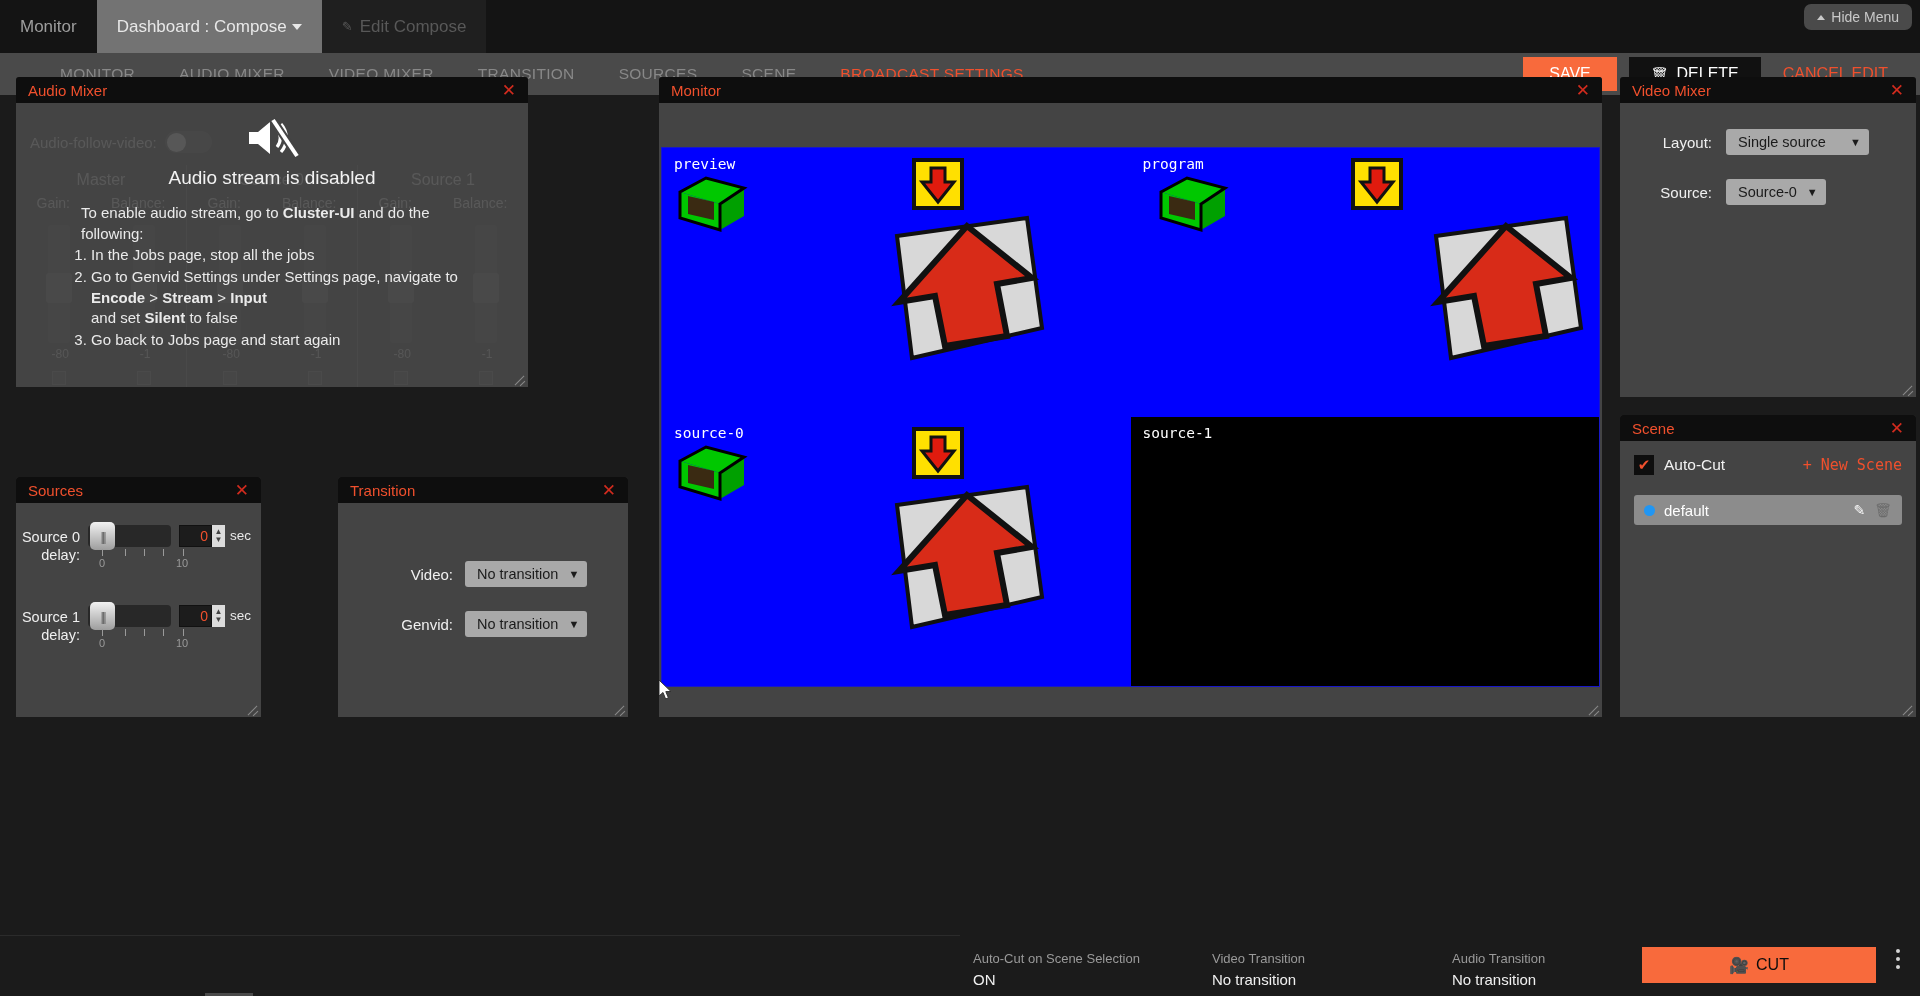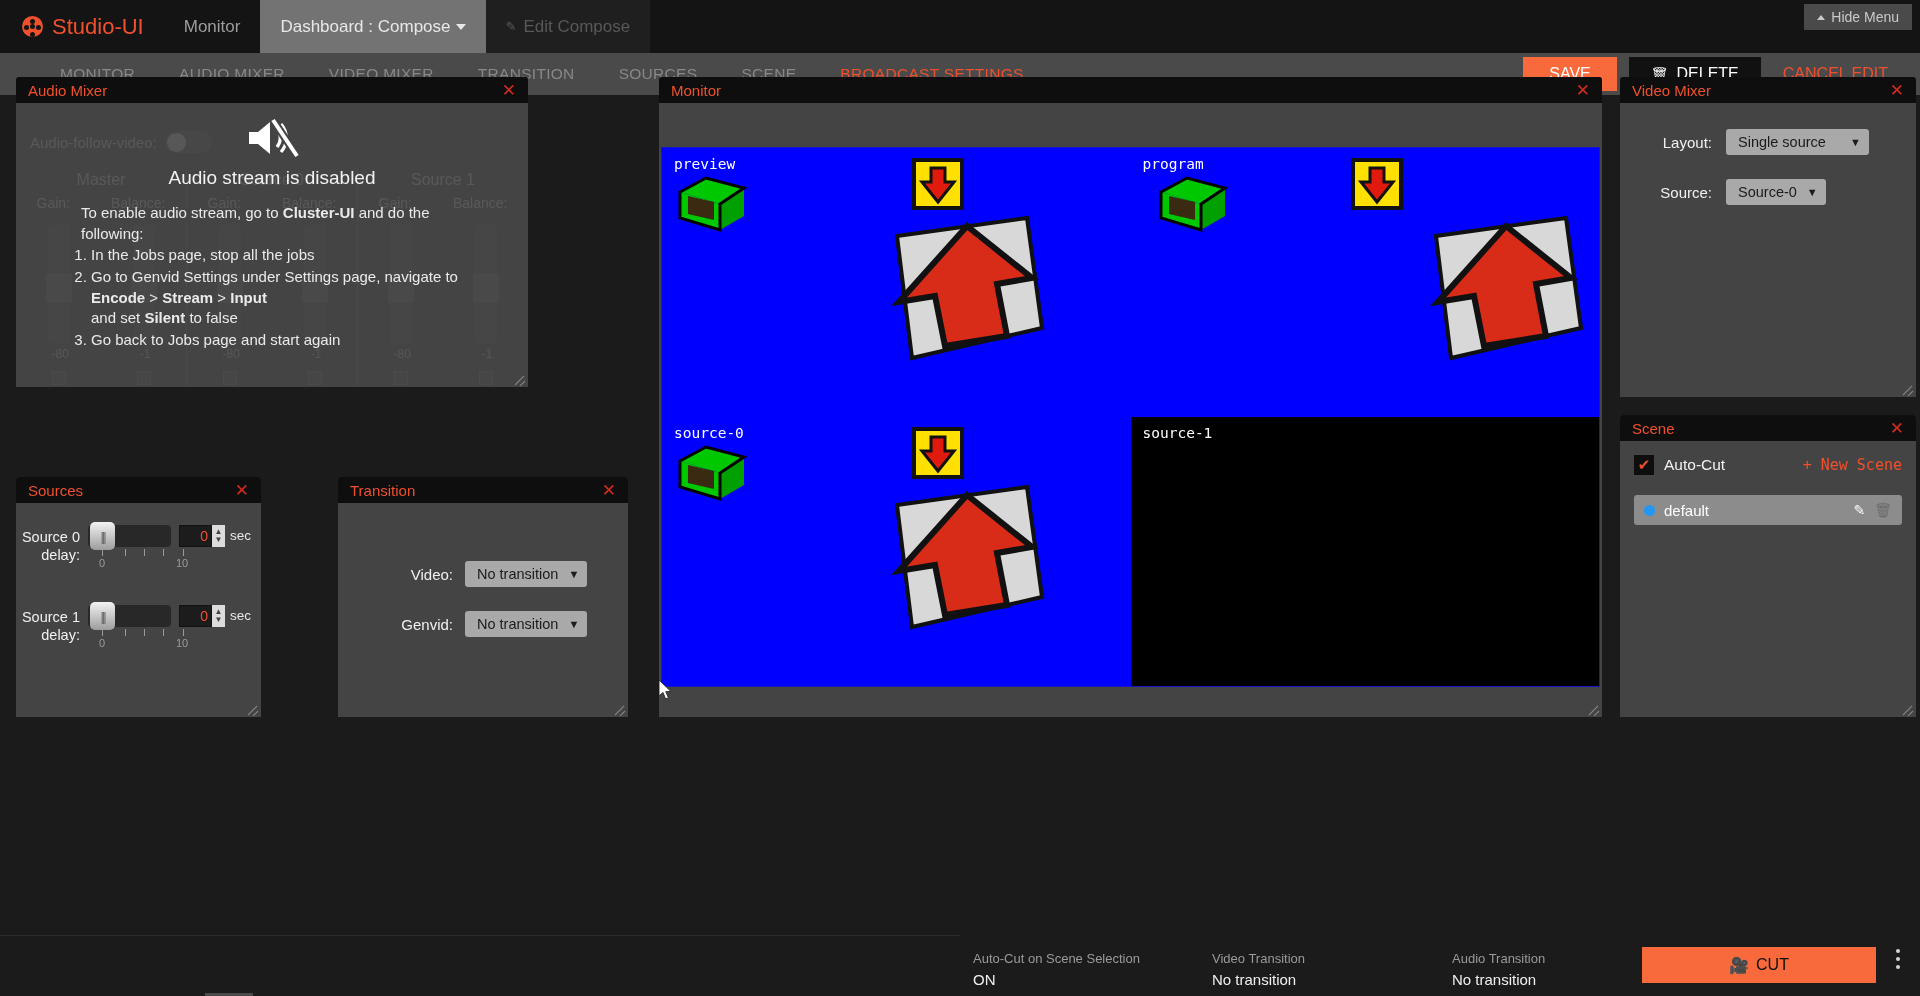--- a/index.html
+++ b/index.html
@@ -41,21 +41,21 @@
   .nav-top .item.dim { background: #1f1f1f; color: #585858; cursor: default; }
   .caret-down {
     display: inline-block; margin-left: 5px;
     border-left: 5px solid transparent; border-right: 5px solid transparent;
     border-top: 6px solid currentColor;
   }
   .pencil-mini { margin-right: 7px; font-size: 13px; }
   .hide-menu {
     position: absolute; right: 8px; top: 4px;
     background: #4a4a4a; color: #c9c9c9; font-size: 14px;
-    padding: 5px 13px; border-radius: 0; cursor: pointer;
+    padding: 5px 13px; border-radius: 7px; cursor: pointer;
     display: flex; align-items: center; gap: 6px;
   }
   .chev-up {
     display: inline-block;
     border-left: 4px solid transparent; border-right: 4px solid transparent;
     border-bottom: 5px solid currentColor;
   }
 
   
   .subbar {
@@ -240,24 +240,20 @@
   .kebab { position: absolute; right: 20px; top: 14px; display: flex;
            flex-direction: column; gap: 4px; cursor: pointer; }
   .kebab i { width: 4px; height: 4px; background: #d5d5d5; border-radius: 50%; }
 
   .cursor-arrow { position: absolute; left: 659px; top: 680px; width: 14px; height: 20px; }
 </style>
 </head>
 <body>
 
 <div class="topbar">
-  <div class="brand">
-    <span class="brand-logo"></span>
-    <span>Studio-UI</span>
-  </div>
   <div class="nav-top">
     <div class="item">
       <span>Monitor</span>
     </div>
     <div class="item active">
       <span>Dashboard : Compose</span>
       <span class="caret-down"></span>
     </div>
     <div class="item dim">
       <span class="pencil-mini">✎</span>

